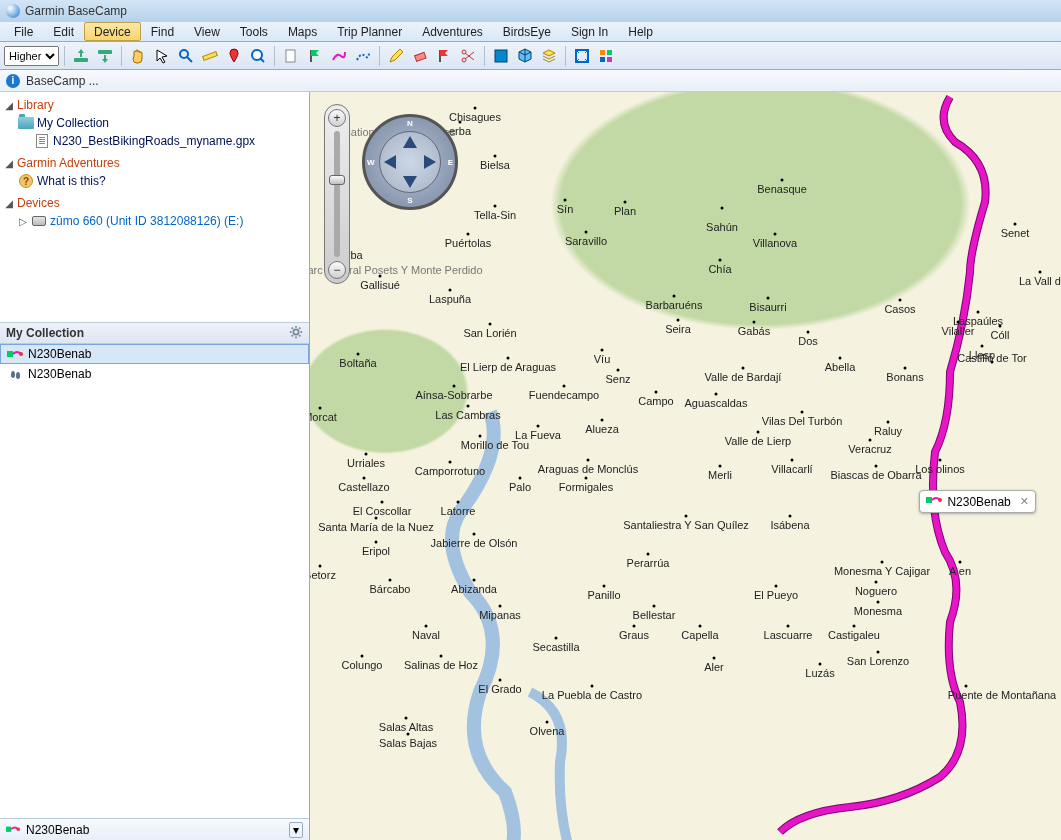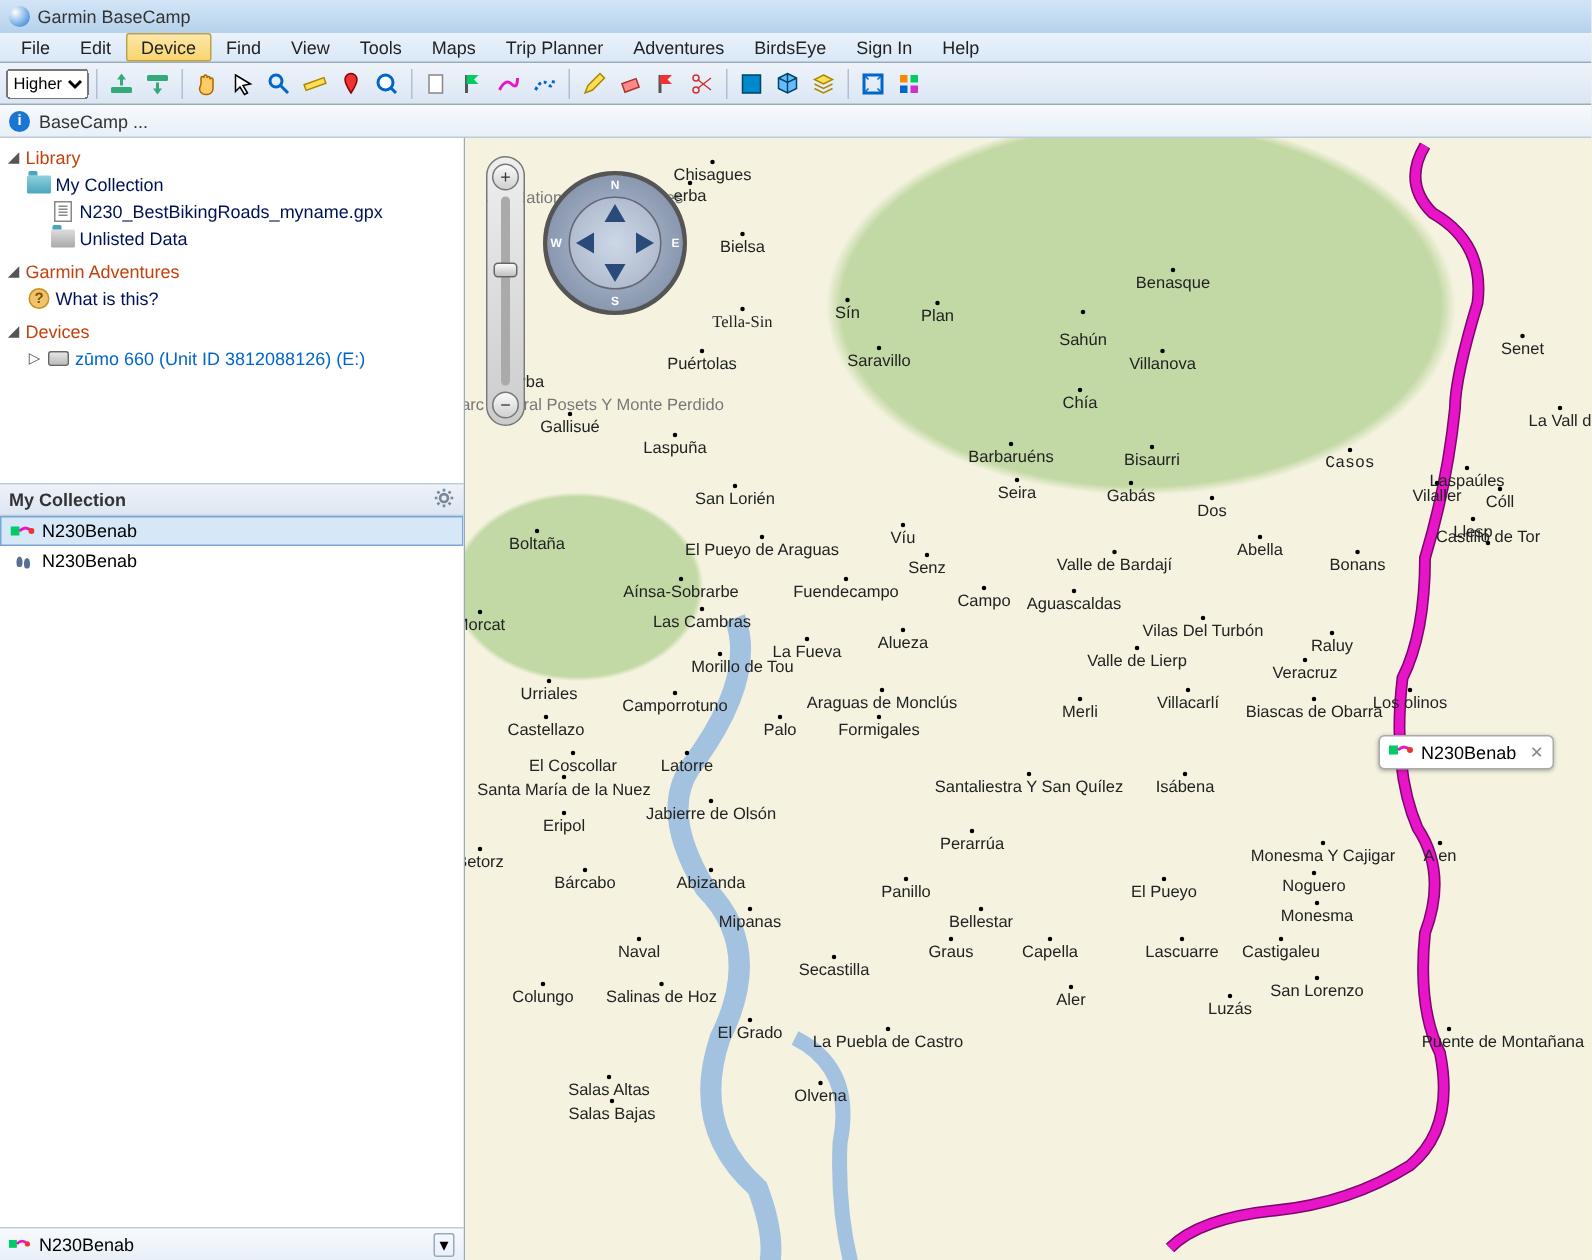--- a/index.html
+++ b/index.html
@@ -266,26 +266,20 @@
         <span class="ticon">
             <span class="folder"></span>
           </span>
         <span class="label">My Collection</span>
       </div>
       <div class="node indent2">
         <span class="ticon">
             <span class="file-ico"></span>
           </span>
         <span class="label">N230_BestBikingRoads_myname.gpx</span>
-      </div>
-      <div class="node indent2">
-        <span class="ticon">
-            <span class="folder" style="background:linear-gradient(#ddd,#aaa)"></span>
-          </span>
-        <span class="label">Unlisted Data</span>
       </div>
       <div class="node" style="margin-top:4px;">
         <span class="twisty">◢</span>
         <span class="label heading">Garmin Adventures</span>
       </div>
       <div class="node indent1">
         <span class="ticon">
             <span class="q-ico">?</span>
           </span>
         <span class="label">What is this?</span>
@@ -367,21 +361,21 @@
     <div id="map-places">
         <div class="map-dot" style="left: 165px; top: 16px;"></div>
         <div class="map-label" style="left: 165px; top: 25px;">Chisagues</div>
         <div class="map-dot" style="left: 150px; top: 30px;"></div>
         <div class="map-label" style="left: 150px; top: 39px;">erba</div>
         <div class="map-dot" style="left: 185px; top: 64px;"></div>
         <div class="map-label" style="left: 185px; top: 73px;">Bielsa</div>
         <div class="map-dot" style="left: 472px; top: 88px;"></div>
         <div class="map-label" style="left: 472px; top: 97px;">Benasque</div>
         <div class="map-dot" style="left: 185px; top: 114px;"></div>
-        <div class="map-label" style="left: 185px; top: 123px; font-family: Liberation Serif, serif;">Tella-Sin</div>
+        <div class="map-label" style="left: 185px; top: 123px;">Tella-Sin</div>
         <div class="map-dot" style="left: 255px; top: 108px;"></div>
         <div class="map-label" style="left: 255px; top: 117px;">Sín</div>
         <div class="map-dot" style="left: 315px; top: 110px;"></div>
         <div class="map-label" style="left: 315px; top: 119px;">Plan</div>
         <div class="map-dot" style="left: 412px; top: 116px;"></div>
         <div class="map-label" style="left: 412px; top: 135px;">Sahún</div>
         <div class="map-dot" style="left: 705px; top: 132px;"></div>
         <div class="map-label" style="left: 705px; top: 141px;">Senet</div>
         <div class="map-dot" style="left: 35px; top: 154px;"></div>
         <div class="map-label" style="left: 35px; top: 163px;">Buerba</div>
@@ -397,41 +391,41 @@
         <div class="map-label" style="left: 730px; top: 189px;">La Vall d</div>
         <div class="map-dot" style="left: 70px; top: 184px;"></div>
         <div class="map-label" style="left: 70px; top: 193px;">Gallisué</div>
         <div class="map-dot" style="left: 140px; top: 198px;"></div>
         <div class="map-label" style="left: 140px; top: 207px;">Laspuña</div>
         <div class="map-dot" style="left: 364px; top: 204px;"></div>
         <div class="map-label" style="left: 364px; top: 213px;">Barbaruéns</div>
         <div class="map-dot" style="left: 458px; top: 206px;"></div>
         <div class="map-label" style="left: 458px; top: 215px;">Bisaurri</div>
         <div class="map-dot" style="left: 590px; top: 208px;"></div>
-        <div class="map-label" style="left: 590px; top: 217px; font-family: Liberation Mono, monospace;">Casos</div>
+        <div class="map-label" style="left: 590px; top: 217px;">Casos</div>
         <div class="map-dot" style="left: 668px; top: 220px;"></div>
         <div class="map-label" style="left: 668px; top: 229px;">Laspaúles</div>
         <div class="map-dot" style="left: 368px; top: 228px;"></div>
         <div class="map-label" style="left: 368px; top: 237px;">Seira</div>
         <div class="map-dot" style="left: 444px; top: 230px;"></div>
         <div class="map-label" style="left: 444px; top: 239px;">Gabás</div>
         <div class="map-dot" style="left: 498px; top: 240px;"></div>
         <div class="map-label" style="left: 498px; top: 249px;">Dos</div>
         <div class="map-dot" style="left: 648px; top: 230px;"></div>
         <div class="map-label" style="left: 648px; top: 239px;">Vilaller</div>
         <div class="map-dot" style="left: 690px; top: 234px;"></div>
         <div class="map-label" style="left: 690px; top: 243px;">Cóll</div>
         <div class="map-dot" style="left: 672px; top: 254px;"></div>
         <div class="map-label" style="left: 672px; top: 263px;">Llesp</div>
         <div class="map-dot" style="left: 180px; top: 232px;"></div>
         <div class="map-label" style="left: 180px; top: 241px;">San Lorién</div>
         <div class="map-dot" style="left: 48px; top: 262px;"></div>
         <div class="map-label" style="left: 48px; top: 271px;">Boltaña</div>
         <div class="map-dot" style="left: 198px; top: 266px;"></div>
-        <div class="map-label" style="left: 198px; top: 275px;">El Pueyo de Araguas</div>
+        <div class="map-label" style="left: 198px; top: 275px;">El Lierp de Araguas</div>
         <div class="map-dot" style="left: 292px; top: 258px;"></div>
         <div class="map-label" style="left: 292px; top: 267px;">Víu</div>
         <div class="map-dot" style="left: 530px; top: 266px;"></div>
         <div class="map-label" style="left: 530px; top: 275px;">Abella</div>
         <div class="map-dot" style="left: 595px; top: 276px;"></div>
         <div class="map-label" style="left: 595px; top: 285px; text-align: right;">Bonans</div>
         <div class="map-dot" style="left: 682px; top: 270px;"></div>
         <div class="map-label" style="left: 682px; top: 266px;">Castilló de Tor</div>
         <div class="map-dot" style="left: 144px; top: 294px;"></div>
         <div class="map-label" style="left: 144px; top: 303px;">Aínsa-Sobrarbe</div>

